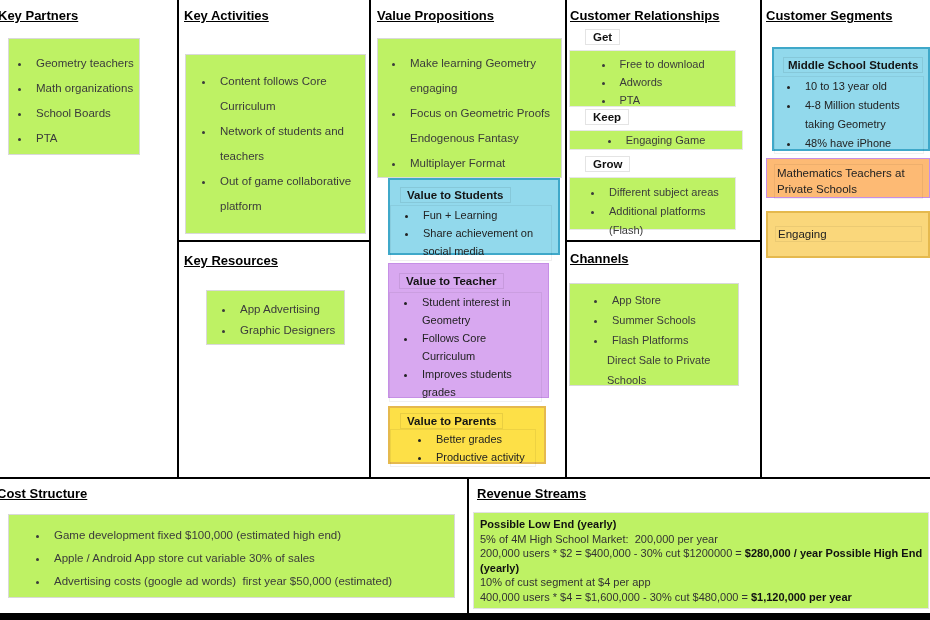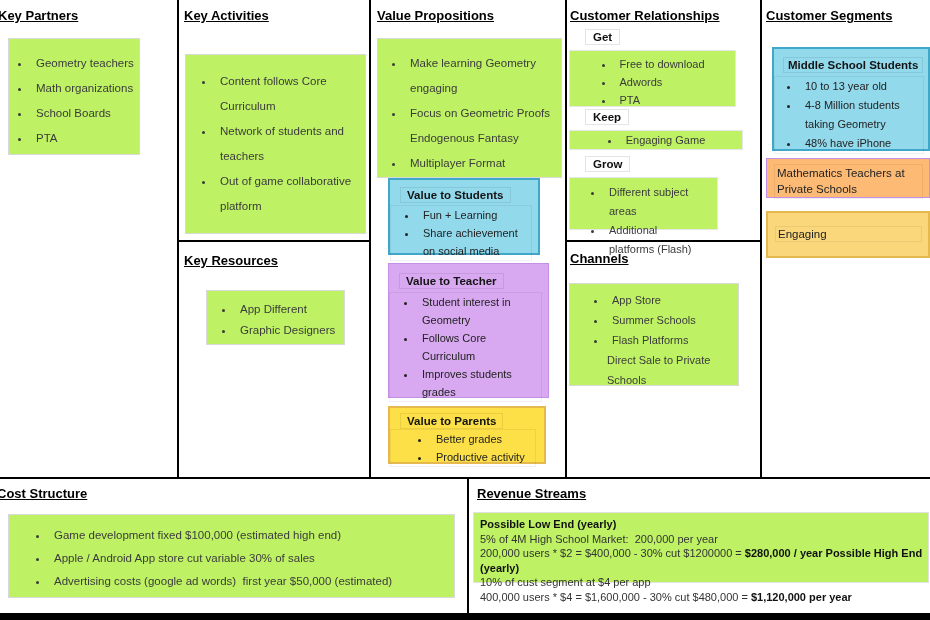--- a/index.html
+++ b/index.html
@@ -65,37 +65,37 @@
       <ul class="list" style="margin-top:14px; padding-left:29px; padding-right:4px; font-size:11.5px; line-height:25px;">
           <li>Content follows Core Curriculum</li>
           <li>Network of students and teachers</li>
           <li>Out of game collaborative platform</li>
         </ul>
     </div>
     <div class="hline" style="left:0; top:240px; width:190px;"></div>
     <div class="heading" style="left:5px; top:253px;">Key Resources</div>
     <div class="wbox" style="left:27px; top:290px; width:139px; height:55px;">
       <ul class="list" style="margin-top:8px; padding-left:28px; font-size:11.5px; line-height:21px;">
-          <li>App Different</li>
+          <li>App Advertising</li>
           <li>Graphic Designers</li>
         </ul>
     </div>
   </div>
 
   <div class="col" style="left:371px; width:194px;">
     <div class="heading" style="left:6px; top:8px;">Value Propositions</div>
     <div class="wbox" style="left:6px; top:38px; width:185px; height:140px;">
       <ul class="list" style="margin-top:12px; padding-left:27px; padding-right:2px; font-size:11.5px; line-height:25px;">
           <li>Make learning Geometry engaging</li>
           <li>Focus on Geometric Proofs Endogenous Fantasy</li>
           <li>Multiplayer Format</li>
         </ul>
     </div>
 
-    <div class="cbox" style="left:17px; top:178px; width:152px; height:77px; background:#92D9EC; border-color:#3FA8C9; border-width:2px;">
+    <div class="cbox" style="left:17px; top:178px; width:172px; height:77px; background:#92D9EC; border-color:#3FA8C9; border-width:2px;">
       <div style="margin:5px 0 0 10px;"><span class="ctitle">Value to Students</span></div>
       <ul class="list subtle-frame" style="margin:2px 6px 0 0; padding-left:27px; padding-right:2px; font-size:11px; line-height:18px; color:#222;">
           <li>Fun + Learning</li>
           <li>Share achievement on social media</li>
         </ul>
     </div>
 
     <div class="cbox" style="left:17px; top:263px; width:161px; height:135px; background:#D8A8F0; border-color:#C68FE6; border-width:1px;">
       <div style="margin:7px 0 0 10px;"><span class="ctitle">Value to Teacher</span></div>
       <ul class="list subtle-frame" style="margin:3px 6px 0 0; padding-left:27px; padding-right:18px; font-size:11px; line-height:18px; color:#222;">
@@ -127,21 +127,21 @@
     </div>
 
     <div class="sublabel" style="left:18px; top:109px;">Keep</div>
     <div class="wbox" style="left:2px; top:130px; width:174px; height:20px; border-color:#e6e6e6;">
       <ul class="list centered" style="margin-top:1px; padding-left:14px; font-size:11px; line-height:17px;">
           <li>Engaging Game</li>
         </ul>
     </div>
 
     <div class="sublabel" style="left:18px; top:156px;">Grow</div>
-    <div class="wbox" style="left:2px; top:177px; width:149px; height:53px; border-color:#e6e6e6;">
+    <div class="wbox" style="left:2px; top:177px; width:167px; height:53px; border-color:#e6e6e6;">
       <ul class="list" style="margin-top:5px; padding-left:34px; padding-right:12px; font-size:11px; line-height:19px;">
           <li>Different subject areas</li>
           <li>Additional platforms (Flash)</li>
         </ul>
     </div>
 
     <div class="hline" style="left:0; top:240px; width:193px;"></div>
     <div class="heading" style="left:3px; top:251px;">Channels</div>
     <div class="wbox" style="left:2px; top:283px; width:170px; height:103px;">
       <ul class="list" style="margin-top:6px; padding-left:37px; font-size:11px; line-height:20px;">
@@ -180,18 +180,18 @@
       <ul class="list" style="margin-top:9px; padding-left:40px; font-size:11.5px; line-height:23px;">
           <li>Game development fixed $100,000 (estimated high end)</li>
           <li>Apple / Android App store cut variable 30% of sales</li>
           <li>Advertising costs (google ad words)  first year $50,000 (estimated)</li>
         </ul>
     </div>
   </div>
 
   <div style="position:absolute; left:470px; top:479px; width:460px; height:134px;">
     <div class="heading" style="left:7px; top:7px;">Revenue Streams</div>
-    <div class="wbox" style="left:3px; top:33px; width:456px; height:71px; border-color:#e2e2e2;">
+    <div class="wbox" style="left:3px; top:33px; width:456px; height:97px; border-color:#e2e2e2;">
       <div class="runs" style="padding:4px 2px 0 6px;"><div><span class="bold-run">Possible Low End (yearly)</span></div><div><span>5% of 4M High School Market:  200,000 per year</span></div><div><span>200,000 users * $2 = $400,000 - 30% cut $1200000 = </span><span class="bold-run">$280,000 / year Possible High End (yearly)</span></div><div><span>10% of cust segment at $4 per app</span></div><div><span>400,000 users * $4 = $1,600,000 - 30% cut $480,000 = </span><span class="bold-run">$1,120,000 per year</span></div></div>
     </div>
   </div>
 
 </div>
 
 </body></html>

